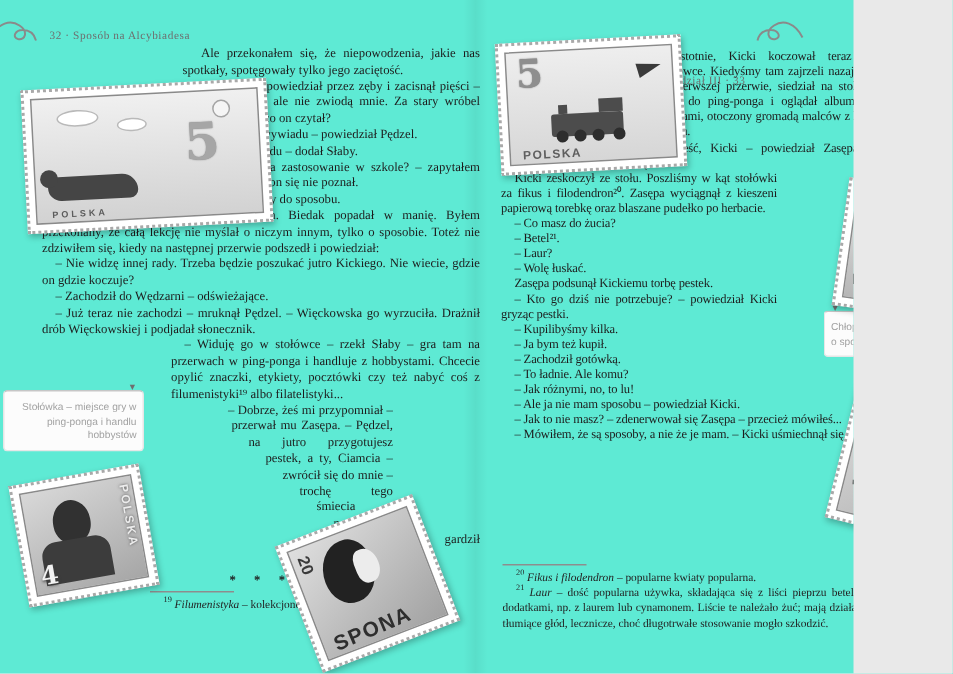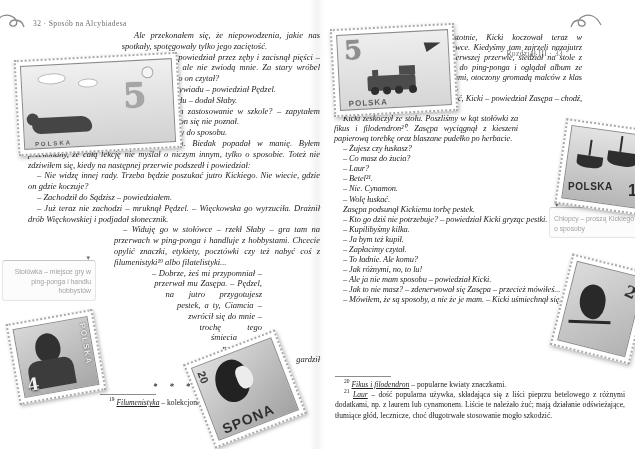--- a/index.html
+++ b/index.html
@@ -1,31 +1,31 @@
 <!DOCTYPE html>
 <html><head>
 <meta charset="utf-8">
 <style>
   html,body{margin:0;padding:0;background:#e9e9e9;}
-  .canvas{position:relative;width:635px;height:449px;overflow:hidden;background:#ffffff;
+  .canvas{position:relative;width:569px;height:449px;overflow:hidden;background:#5eead4;
           font-family:"Liberation Serif",serif;}
   .gutter{position:absolute;left:309px;top:0;width:16px;height:100%;
           background:linear-gradient(90deg,rgba(0,0,0,0),rgba(0,0,0,.05),rgba(0,0,0,0));}
 
   
   .hdr{position:absolute;top:19px;font-size:7.5px;color:#6e6e6e;letter-spacing:.4px;white-space:nowrap;}
   .hdr-left{left:33px;}
   .hdr-right{right:72px;margin-top:30px;}
   .swirl{position:absolute;width:32px;height:22px;}
   .swirl-left{left:-7px;top:10px;}
   .swirl-right{right:33px;top:10px;transform:scaleX(-1);}
 
   
   .col{position:absolute;color:#1d1d1d;text-align:justify;z-index:1;}
-  .col p{margin:0;text-indent:9px;font-style:italic;}
+  .col p{margin:0;text-indent:9px;}
   .col-left{left:28px;top:30px;width:292px;font-size:8.5px;line-height:10.8px;}
   .col-right{left:334px;top:33px;width:248px;font-size:8.4px;line-height:10.1px;letter-spacing:-0.1px;}
   .col-right p.overhang{white-space:nowrap;text-align:left;}
   .sep{text-indent:0 !important;text-align:center;letter-spacing:5px;font-weight:bold;margin-top:5px !important;}
 
   
   .fl{pointer-events:none;}
   .fla{float:left;width:97px;height:88px;shape-outside:polygon(0 0,100% 0,72% 100%,0 100%);}
   .flb{float:left;width:86px;height:46px;}
   .flc{float:left;width:110px;height:88px;shape-outside:polygon(0 0,16% 0,100% 100%,0 100%);}
@@ -39,21 +39,21 @@
   .note .marker{position:absolute;top:-7px;font-size:7px;color:#6f6f6f;font-family:"DejaVu Sans",sans-serif;}
   .note-left{left:2px;top:260px;width:84px;text-align:right;}
   .note-left .marker{right:5px;}
   .note-right{left:549px;top:207px;width:82px;text-align:left;}
   .note-right .marker{left:5px;}
 
   
   .fn{position:absolute;font-size:7.6px;line-height:10.2px;color:#222;text-align:justify;z-index:1;}
   .fn-rule{width:56px;border-top:1px solid #8d8d8d;margin-bottom:3px;}
   .fn p{margin:0;text-indent:9px;}
-  .fn i{font-style:italic;text-decoration:underline;}
+  .fn i{font-style:italic;}
   .fn sup,.col sup{font-size:5.5px;line-height:0;}
   .fn-left{left:100px;top:394px;width:206px;}
   .fn-right{left:335px;top:376px;width:290px;}
 
   
   .stamp{position:absolute;background:#fff;border:2px dotted #a9a9a9;padding:4px;
          box-shadow:1px 2px 4px rgba(0,0,0,.28);z-index:5;}
   .stamp .art{position:relative;width:100%;height:100%;overflow:hidden;border:1px solid #8a8a8a;box-sizing:border-box;}
   .stamp span{position:absolute;white-space:nowrap;}
 
@@ -127,48 +127,46 @@
   <div class="col col-left">
     <div class="fl fla"></div>
     <p>Ale przekonałem się, że niepowodzenia, jakie nas spotkały, spotęgowały tylko jego zaciętość.</p>
     <p>– Ukrywają – powiedział przez zęby i zacisnął pięści – ukrywają, łajdaki, ale nie zwiodą mnie. Za stary wróbel jestem. Widziałeś, co on czytał?</p>
     <p>– To podręcznik wywiadu – powiedział Pędzel.</p>
     <p>– Albo kontrwywiadu – dodał Słaby.</p>
     <p>– Sądzisz, że to ma zastosowanie w szkole? – zapytałem Zasępy żartobliwie, ale on się nie poznał.</p>
     <p>– Z pewnością – odparł – to właśnie należy do sposobu.</p>
     <p>Spojrzałem na niego ze współczuciem. Biedak popadał w manię. Byłem przekonany, że całą lekcję nie myślał o niczym innym, tylko o sposobie. Toteż nie zdziwiłem się, kiedy na następnej przerwie podszedł i powiedział:</p>
     <p>– Nie widzę innej rady. Trzeba będzie poszukać jutro Kickiego. Nie wiecie, gdzie on gdzie koczuje?</p>
-    <p>– Zachodził do Sądzisz – powiedziałem.</p>
+    <p>– Zachodził do Wędzarni – odświeżające.</p>
     <p>– Już teraz nie zachodzi – mruknął Pędzel. – Więckowska go wyrzuciła. Drażnił drób Więckowskiej i podjadał słonecznik.</p>
     <div class="fl flb"></div>
     <p>– Widuję go w stołówce – rzekł Słaby – gra tam na przerwach w ping-ponga i handluje z hobbystami. Chcecie opylić znaczki, etykiety, pocztówki czy też nabyć coś z filumenistyki¹⁹ albo filatelistyki...</p>
     <div class="fl flc"></div>
     <div class="fl fld"></div>
     <p>– Dobrze, żeś mi przypomniał – przerwał mu Zasępa. – Pędzel, na jutro przygotujesz pestek, a ty, Ciamcia – zwrócił się do mnie – trochę tego śmiecia pocztowego.</p>
     <p>Zasępa gardził filatelistyką.</p>
     <p class="sep">* * *</p>
   </div>
 
   <div class="col col-right">
     <div class="fl fra"></div>
     <p>Istotnie, Kicki koczował teraz w stołówce. Kiedyśmy tam zajrzeli nazajutrz na pierwszej przerwie, siedział na stole z paletą do ping-ponga i oglądał album ze znaczkami, otoczony gromadą malców z klas niższych.</p>
     <p>– Cześć, Kicki – powiedział Zasępa – chodź, mamy do ciebie mowę.</p>
     <div class="fl frb"></div>
     <p>Kicki zeskoczył ze stołu. Poszliśmy w kąt stołówki za fikus i filodendron²⁰. Zasępa wyciągnął z kieszeni papierową torebkę oraz blaszane pudełko po herbacie.</p>
-    <p>– Żujesz czy łuskasz?</p>
     <p>– Co masz do żucia?</p>
+    <p>– Betel²¹.</p>
     <p>– Laur?</p>
-    <p>– Betel²¹.</p>
-    <p>– Nie. Cynamon.</p>
     <p>– Wolę łuskać.</p>
     <p>Zasępa podsunął Kickiemu torbę pestek.</p>
     <p>– Kto go dziś nie potrzebuje? – powiedział Kicki gryząc pestki.</p>
     <p>– Kupilibyśmy kilka.</p>
     <p>– Ja bym też kupił.</p>
-    <p>– Zapłacimy czytał.</p>
+    <p>– Zachodził gotówką.</p>
     <p>– To ładnie. Ale komu?</p>
     <p>– Jak różnymi, no, to lu!</p>
     <p>– Ale ja nie mam sposobu – powiedział Kicki.</p>
     <p class="overhang">– Jak to nie masz? – zdenerwował się Zasępa – przecież mówiłeś...</p>
     <p class="overhang">– Mówiłem, że są sposoby, a nie że je mam. – Kicki uśmiechnął się.</p>
   </div>
 
   <div class="note note-left">
     <span class="marker">▾</span>
     <span>Stołówka – miejsce gry w ping-ponga i handlu hobbystów</span>
@@ -177,21 +175,21 @@
     <span class="marker">▾</span>
     <span>Chłopcy – proszą Kickiego o sposoby</span>
   </div>
 
   <div class="fn fn-left">
     <div class="fn-rule"></div>
     <p><sup>19</sup> <i>Filumenistyka</i> <span>– kolekcjonowanie pudełek od zapałek.</span></p>
   </div>
   <div class="fn fn-right">
     <div class="fn-rule"></div>
-    <p><sup>20</sup> <i>Fikus i filodendron</i> <span>– popularne kwiaty znaczkami.</span></p>
+    <p><sup>20</sup> <i>Fikus i filodendron</i> <span>– popularne kwiaty popularna.</span></p>
     <p><sup>21</sup> <i>Laur</i> <span>– dość popularna używka, składająca się z liści pieprzu betelowego z różnymi dodatkami, np. z laurem lub cynamonem. Liście te należało żuć; mają działanie odświeżające, tłumiące głód, lecznicze, choć długotrwałe stosowanie mogło szkodzić.</span></p>
   </div>
 
   <div class="stamp s1">
     <div class="art">
       <div class="cloud c1"></div>
       <div class="cloud c2"></div>
       <div class="sun"></div>
       <div class="figure"></div>
       <span class="big">5</span>

